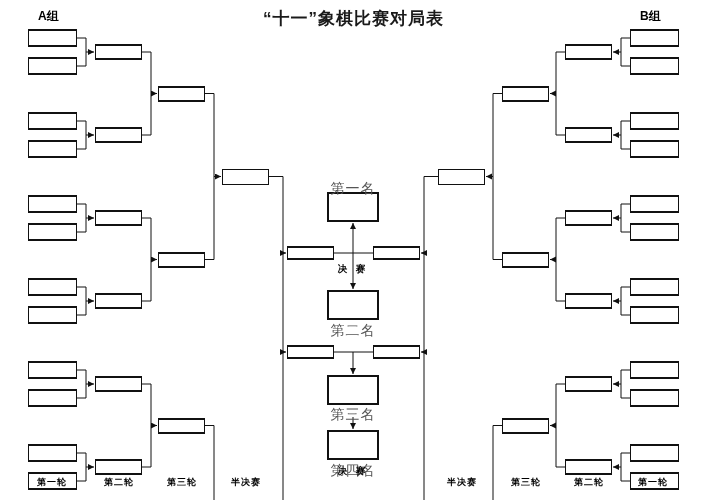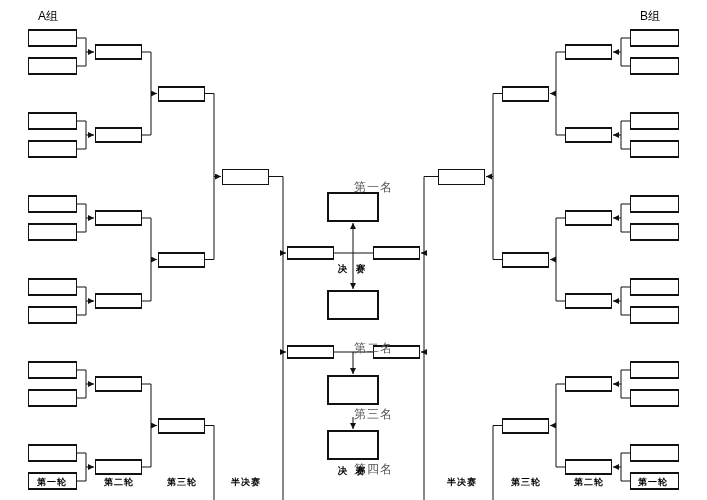--- a/index.html
+++ b/index.html
@@ -16,30 +16,31 @@
     border-top:2px solid #111;border-bottom:2px solid #111;
     border-left:1px solid #111;border-right:1px solid #111;
   }
   .bx.place{border:2px solid #111;}
 
   .lab{position:absolute;white-space:nowrap;line-height:1;}
   .title{
     left:0;top:10px;width:707px;text-align:center;
     font-size:17px;font-weight:700;letter-spacing:1px;color:#1a1a1a;
   }
-  .grp{font-size:12px;font-weight:400;color:#000;}
+  .grp{font-size:12px;font-weight:700;color:#000;}
   .round{font-size:9px;font-weight:700;color:#000;letter-spacing:1px;}
-  .plk{font-size:12px;color:#555;letter-spacing:1px;text-align:right;}
+  .plk{font-size:14px;color:#555;letter-spacing:1px;text-align:center;}
   .finalword{font-size:9.5px;font-weight:700;color:#000;letter-spacing:3px;text-align:center;}
 </style>
 </head>
 <body>
 
 <div id="stage">
 
+  <div class="lab title">“十一”象棋比赛对局表</div>
 
   <div class="lab grp" style="left:38px;top:10px;">A组</div>
   <div class="lab grp" style="left:640px;top:10px;">B组</div>
 
   <svg class="wires" id="wire-layer" viewBox="0 0 707 500">
     <defs>
       <marker id="ar" markerWidth="7" markerHeight="7" refX="6" refY="3" orient="auto">
         <path d="M0,0 L6,3 L0,6 z" fill="#111"></path>
       </marker>
     </defs>
@@ -224,21 +225,21 @@
       <div class="bx sf" style="left: 438px; top: 168.5px; width: 47px; height: 16px;"></div>
       <div class="bx fin" style="left: 373px; top: 246px; width: 47px; height: 14px;"></div>
       <div class="bx fin" style="left: 373px; top: 345px; width: 47px; height: 14px;"></div>
       <div class="bx place" style="left: 327px; top: 192px; width: 52px; height: 30px;"></div>
       <div class="bx place" style="left: 327px; top: 290px; width: 52px; height: 30px;"></div>
       <div class="bx place" style="left: 327px; top: 375px; width: 52px; height: 30px;"></div>
       <div class="bx place" style="left: 327px; top: 430px; width: 52px; height: 30px;"></div>
     </div>
   <div id="labels">
       <div class="lab plk" style="width: 80px; left: 313px; top: 181px;">第一名</div>
-      <div class="lab plk" style="width: 80px; left: 313px; top: 342px;">第二名</div>
+      <div class="lab plk" style="width: 80px; left: 313px; top: 323px;">第二名</div>
       <div class="lab plk" style="width: 80px; left: 313px; top: 408px; font-family: Liberation Serif, serif;">第三名</div>
       <div class="lab plk" style="width: 80px; left: 313px; top: 463px;">第四名</div>
       <div class="lab finalword" style="width: 90px; left: 308px; top: 264px;">决 赛</div>
       <div class="lab finalword" style="width: 90px; left: 308px; top: 466px;">决 赛</div>
       <div class="lab round" style="width: 60px; left: 22px; top: 478px; text-align: center;">第一轮</div>
       <div class="lab round" style="width: 60px; left: 89px; top: 478px; text-align: center;">第二轮</div>
       <div class="lab round" style="width: 60px; left: 152px; top: 478px; text-align: center;">第三轮</div>
       <div class="lab round" style="width: 60px; left: 216px; top: 478px; text-align: center;">半决赛</div>
       <div class="lab round" style="width: 60px; left: 432px; top: 478px; text-align: center;">半决赛</div>
       <div class="lab round" style="width: 60px; left: 496px; top: 478px; text-align: center;">第三轮</div>

